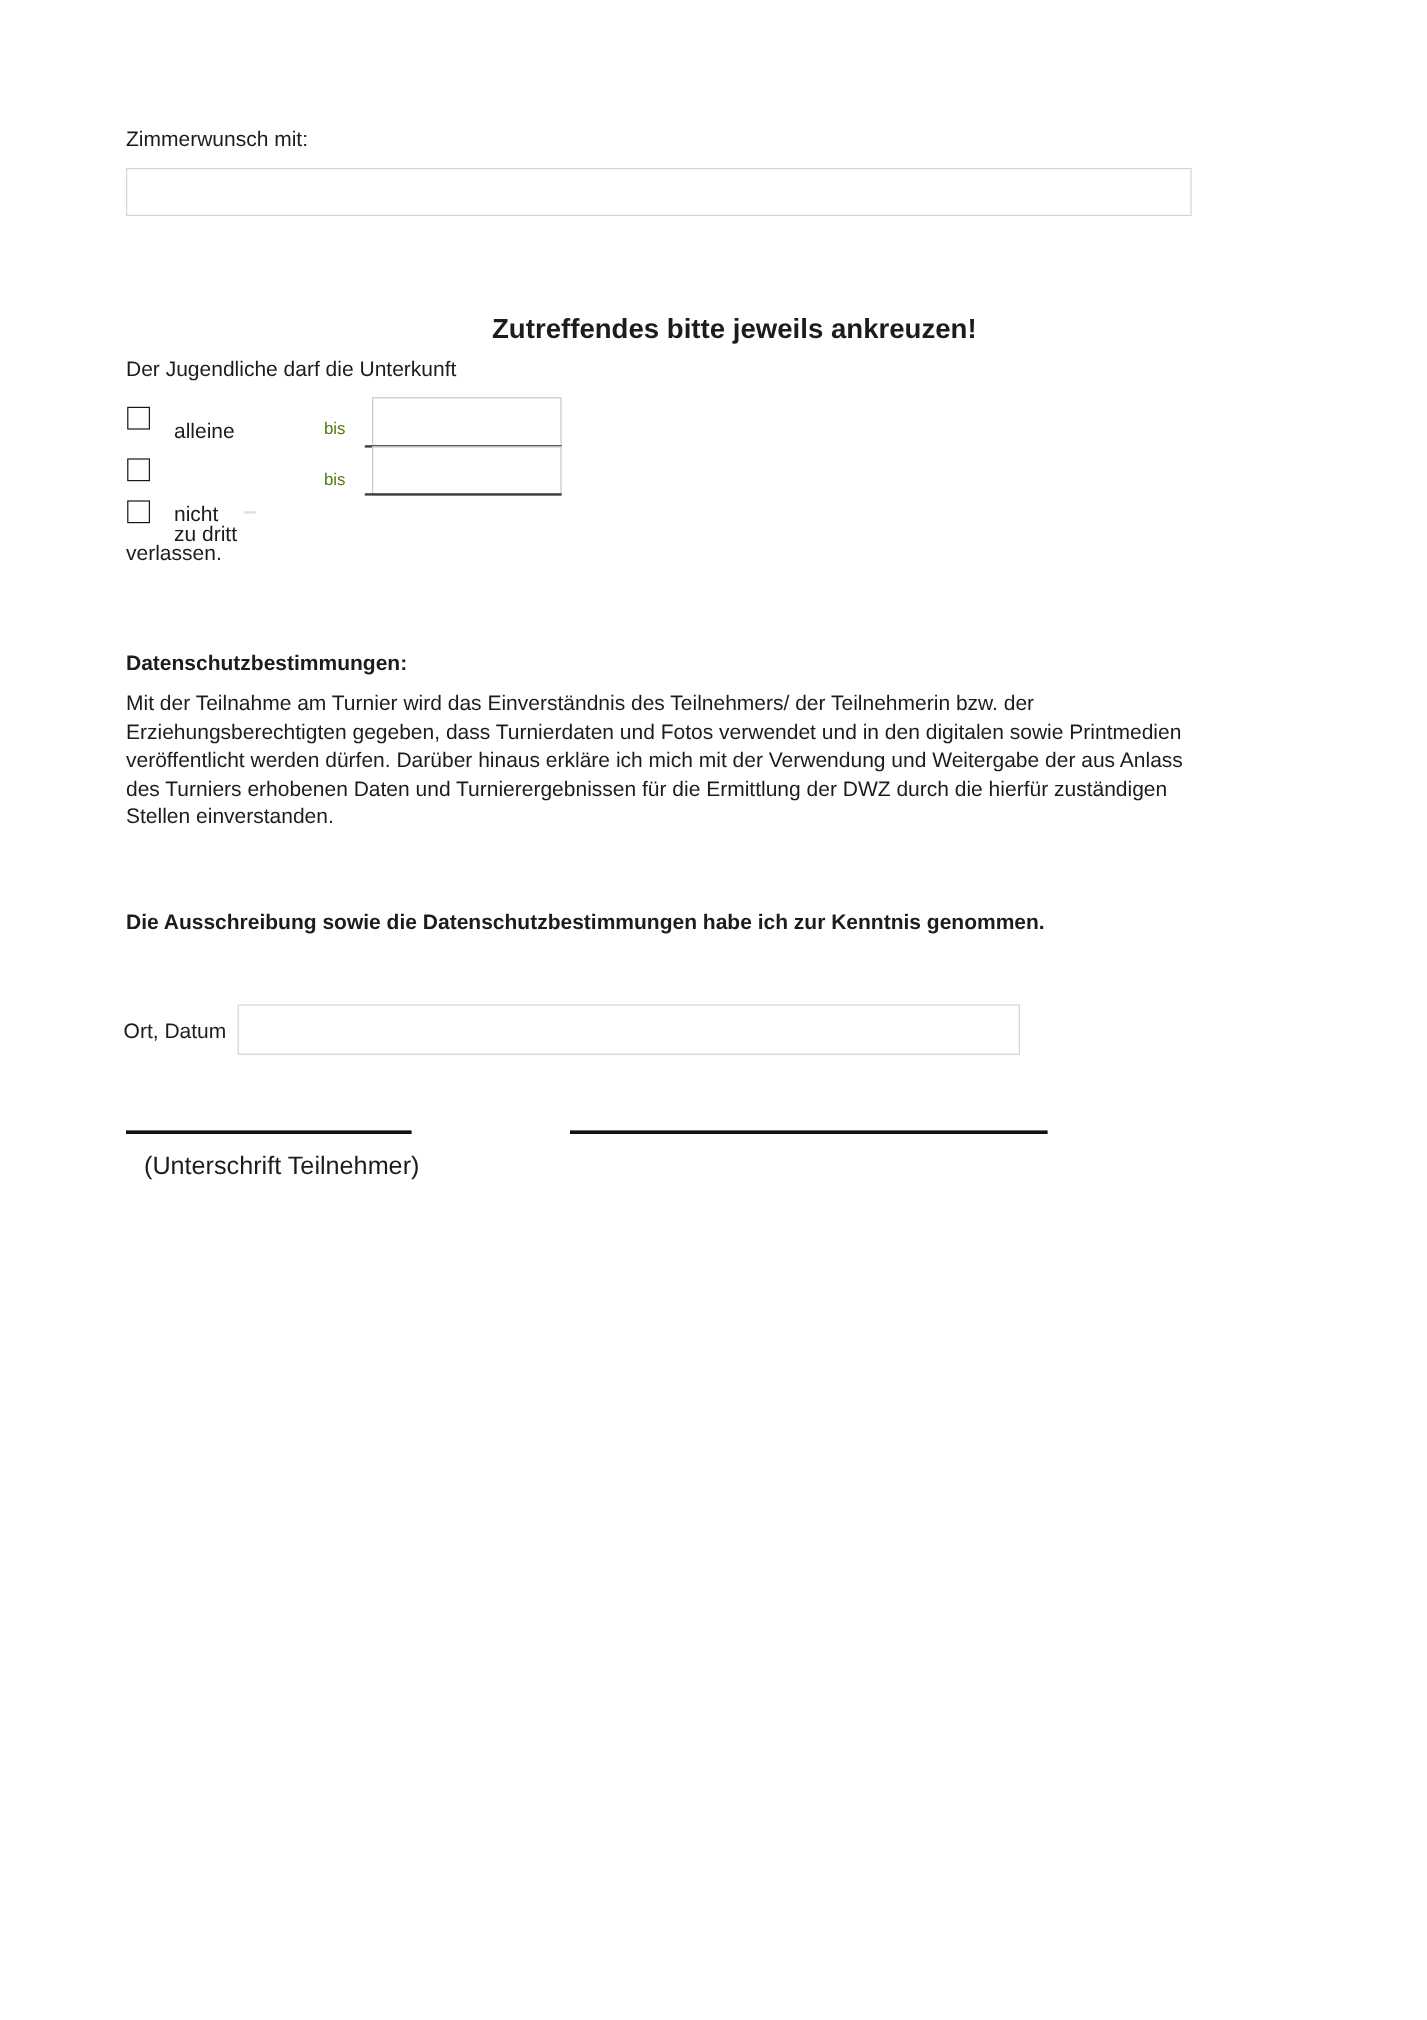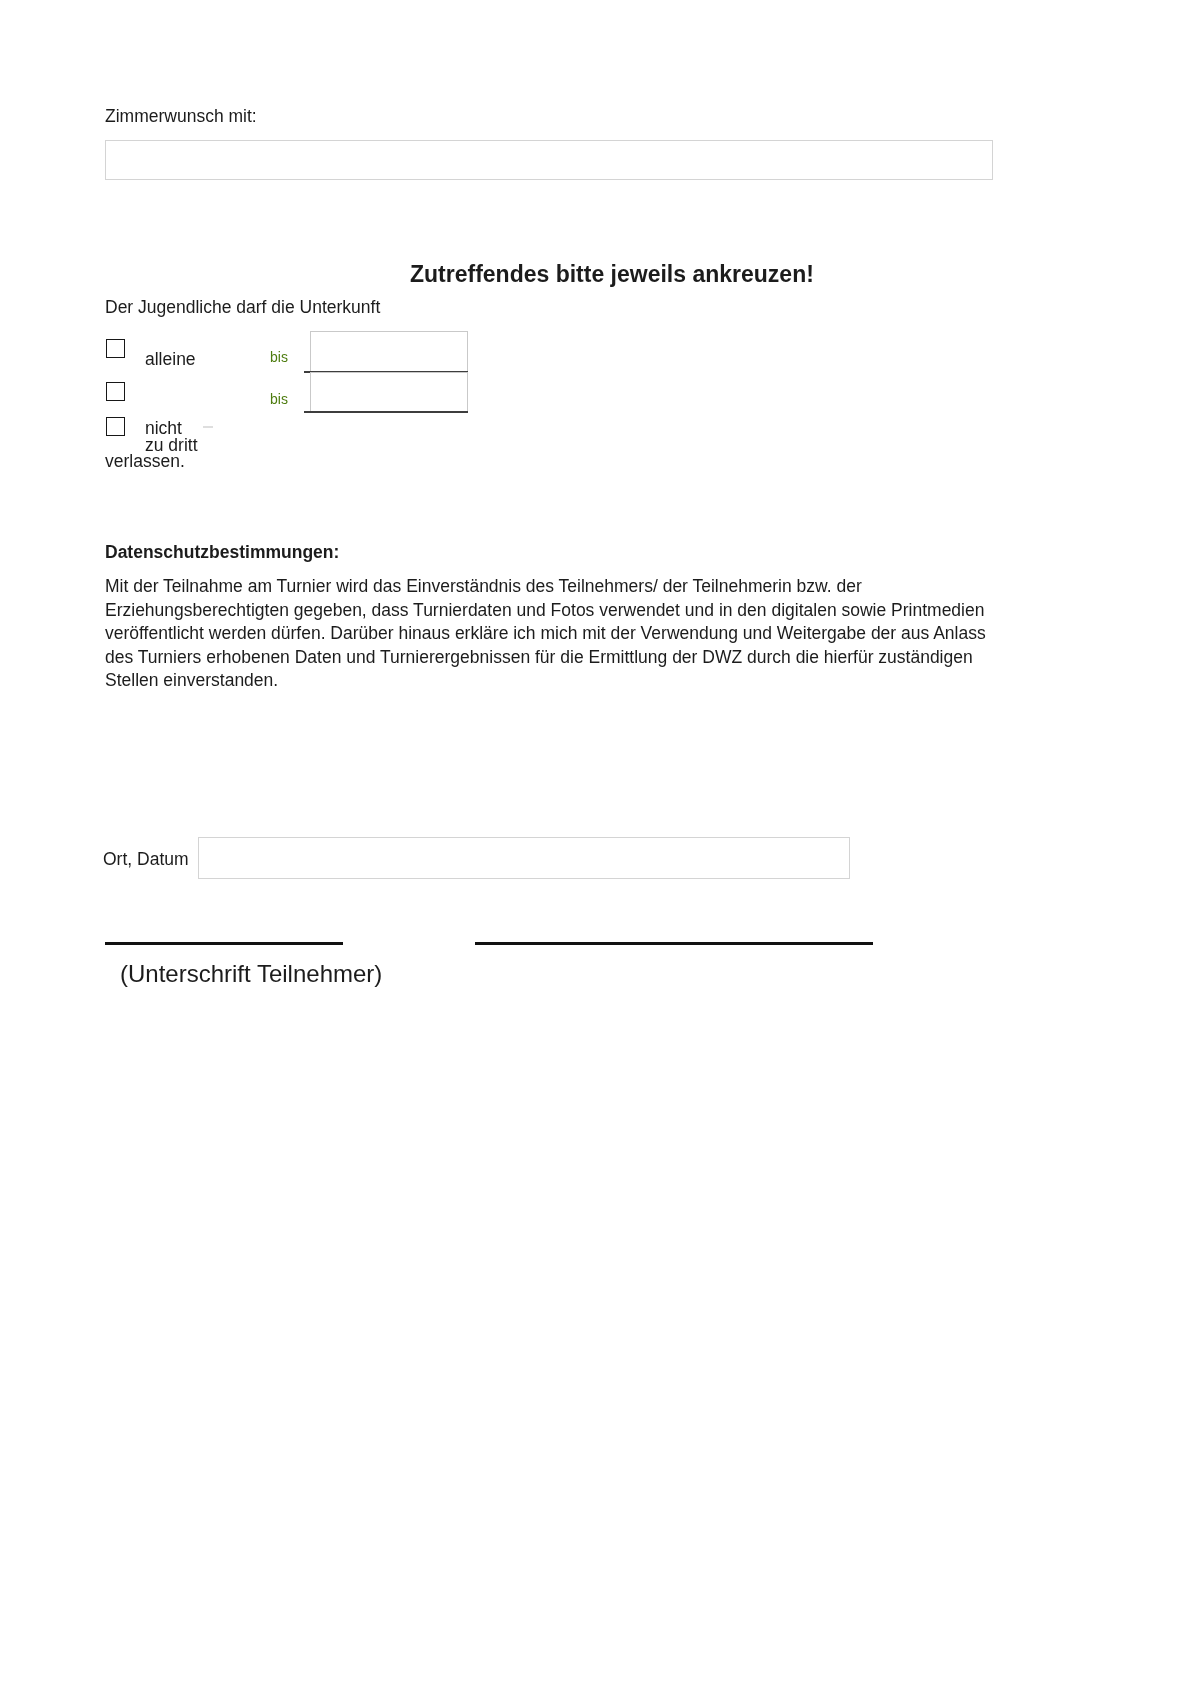--- a/index.html
+++ b/index.html
@@ -212,21 +212,21 @@
   .sig-rule {
     position: absolute;
     height: 2.6px;
     background: #111111;
   }
   #sig-rule-teilnehmer  { left: 105px; top: 942px; width: 238px; }
   #sig-rule-erzieh      { left: 475px; top: 942px; width: 398px; }
 
   .sig-caption {
     position: absolute;
-    font-size: 24px;
+    font-size: 21px;
     color: #1c1c1c;
     white-space: pre;
   }
   #sig-caption-teilnehmer { left: 120px; top: 960px; }
   #sig-caption-erzieh     { left: 474px; top: 960px; }
 </style>
 </head>
 <body>
 
 <div class="page">
@@ -254,20 +254,21 @@
   <div class="cbox" id="cbox-nicht"></div>
   <div class="opt-label" id="label-nicht">nicht</div>
   <div id="nicht-artifact"></div>
 
   <div class="txt" id="verlassen-text">verlassen.</div>
 
   <div class="txt" id="datenschutz-heading">Datenschutzbestimmungen:</div>
 
   <div id="datenschutz-paragraph">Mit der Teilnahme am Turnier wird das Einverständnis des Teilnehmers/ der Teilnehmerin bzw. der Erziehungsberechtigten gegeben, dass Turnierdaten und Fotos verwendet und in den digitalen sowie Printmedien veröffentlicht werden dürfen. Darüber hinaus erkläre ich mich mit der Verwendung und Weitergabe der aus Anlass des Turniers erhobenen Daten und Turnierergebnissen für die Ermittlung der DWZ durch die hierfür zuständigen Stellen einverstanden.</div>
 
+  <div class="txt" id="kenntnis-line">Die Ausschreibung sowie die Datenschutzbestimmungen habe ich zur Kenntnis genommen.</div>
 
   <div class="txt" id="ort-datum-label">Ort, Datum</div>
   <input type="text" id="ort-datum-input" placeholder="" style="">
 
   <div class="sig-rule" id="sig-rule-teilnehmer"></div>
   <div class="sig-caption" id="sig-caption-teilnehmer">(Unterschrift Teilnehmer)</div>
 
   <div class="sig-rule" id="sig-rule-erzieh"></div>
 
 </div>

